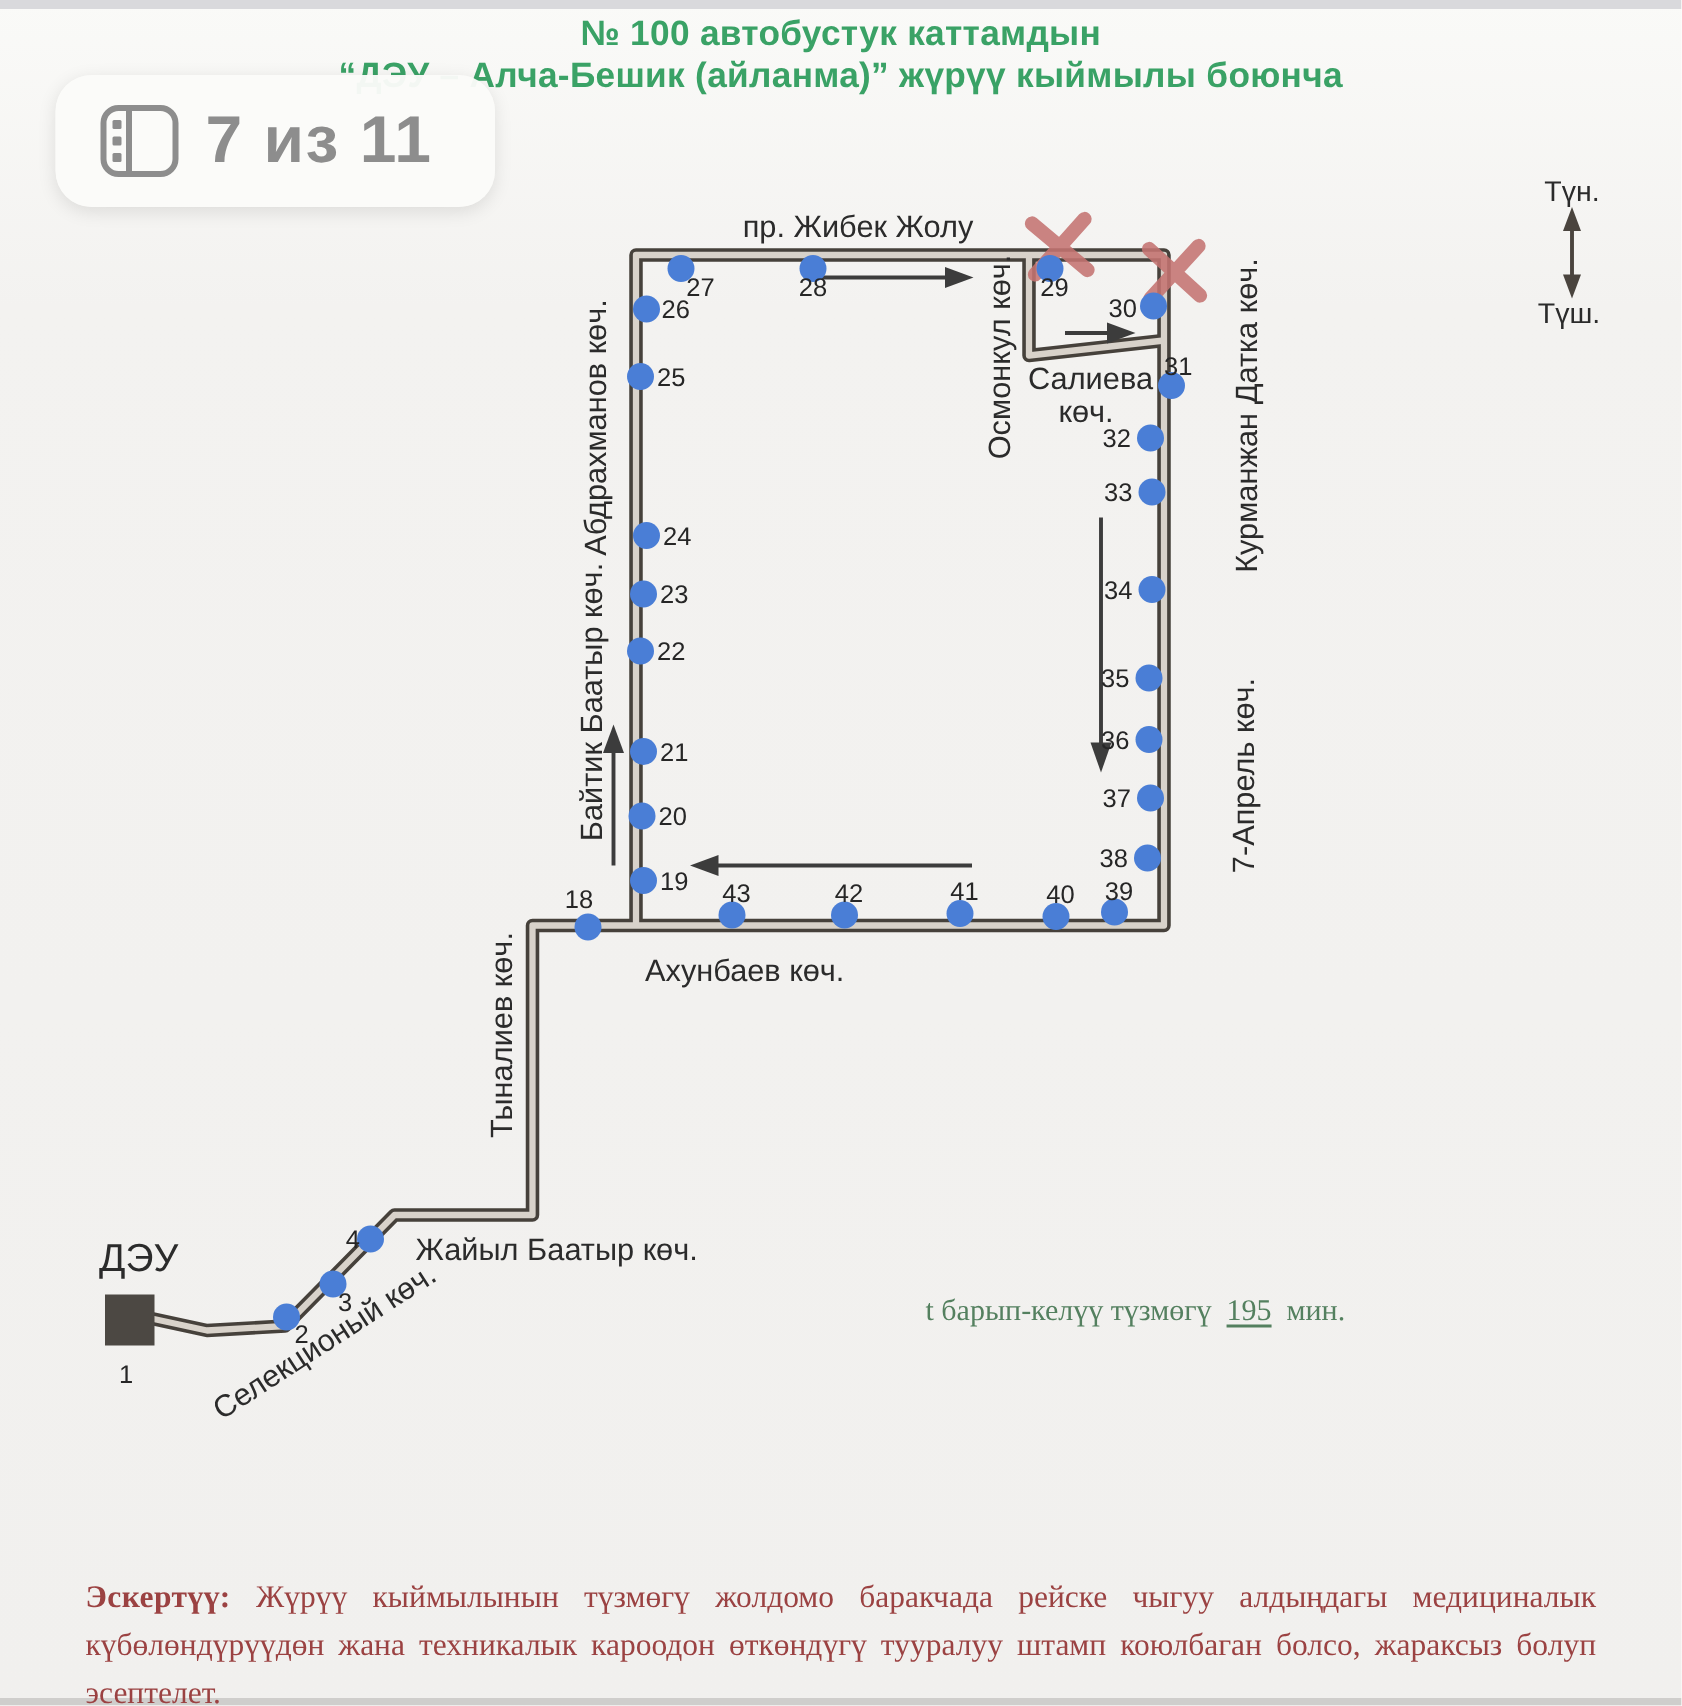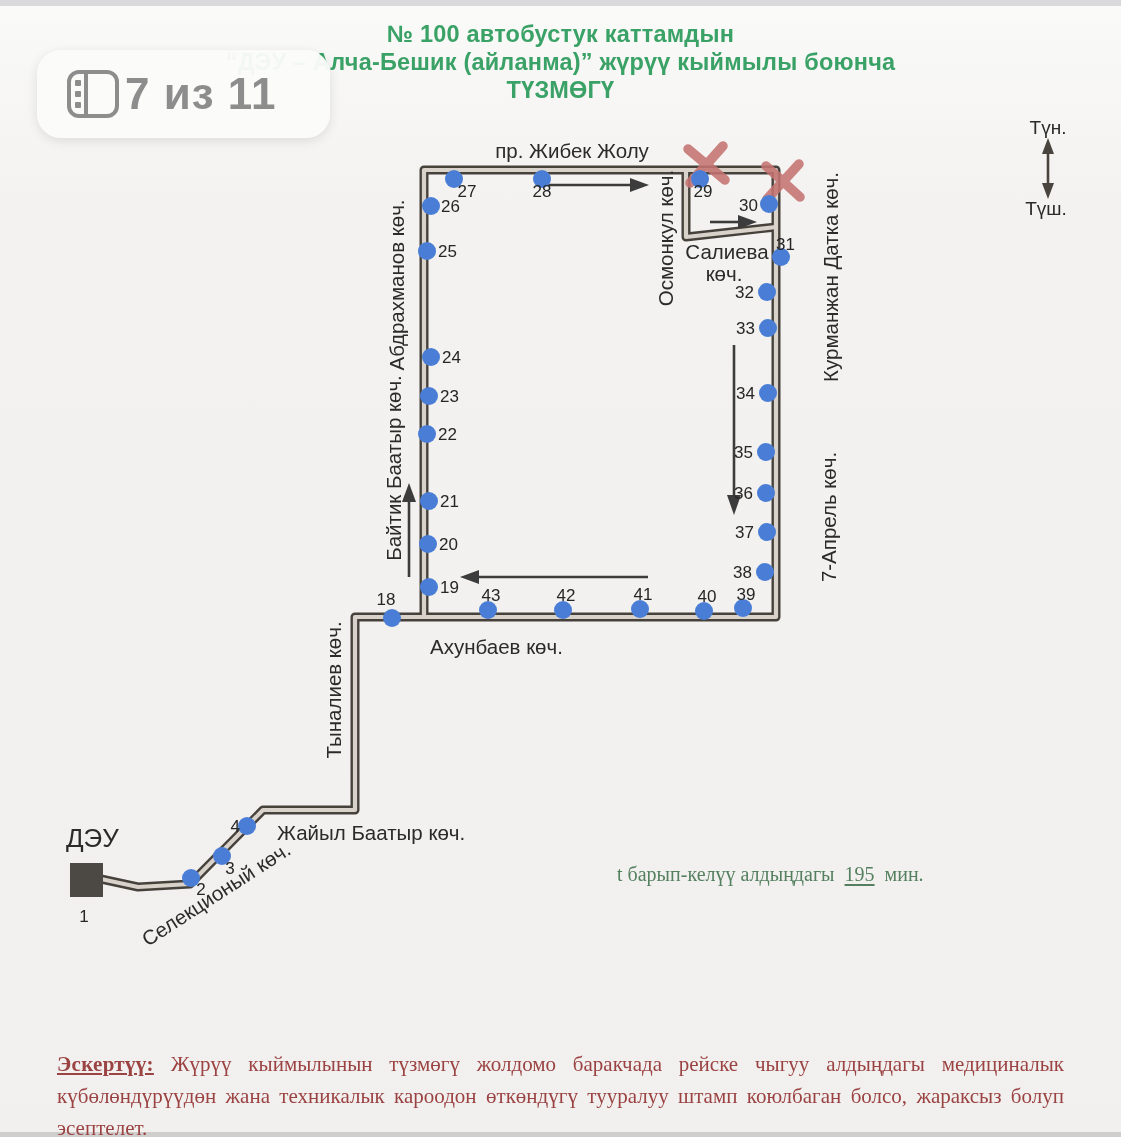--- a/index.html
+++ b/index.html
@@ -6,32 +6,32 @@
   body{
     width:1121px;height:1137px;position:relative;overflow:hidden;
     background:linear-gradient(180deg,#fafaf8 0%,#f3f2f0 18%,#f1f0ee 100%);
     font-family:"Liberation Sans",sans-serif;
   }
   .top-strip{position:absolute;left:0;top:0;width:100%;height:6px;background:#d9d9dc;}
   .bottom-strip{position:absolute;left:0;bottom:0;width:100%;height:5px;background:#cfcecc;}
 
   
   .title{
-    position:absolute;left:0;top:20px;width:100%;text-align:center;
+    position:absolute;left:0;top:8px;width:100%;text-align:center;
     color:var(--title_green);font-weight:bold;font-size:23.5px;line-height:28px;
     letter-spacing:.2px;
   }
 
   
   .pill{
     position:absolute;left:37px;top:50px;width:293px;height:88px;border-radius:24px;
     background:rgba(251,251,249,.96);box-shadow:0 3px 12px rgba(0,0,0,.10);
     display:flex;align-items:center;justify-content:flex-start;z-index:30;
   }
-  .pill .txt{color:var(--pill_text);font-size:44px;font-weight:600;margin-left:2px;letter-spacing:1px;}
+  .pill .txt{color:var(--pill_text);font-size:44px;font-weight:600;margin-left:14px;letter-spacing:1px;}
   .pill svg{margin-left:28px;}
 
   
   svg.map{position:absolute;left:0;top:0;z-index:5;}
   .road-o{fill:none;stroke:var(--road_dark);stroke-width:9;stroke-linejoin:round;}
   .road-i{fill:none;stroke:var(--road_fill);stroke-width:4.2;stroke-linejoin:round;}
   .depot{fill:#4c4843;}
   .xmark{fill:none;stroke:var(--cross_red);stroke-width:9.5;stroke-linecap:round;opacity:.88;}
   .arrow line{stroke:#3c3c3c;stroke-width:2.6;}
   .arrow polygon{fill:#3c3c3c;}
@@ -50,31 +50,30 @@
     color:var(--stats_green);white-space:pre-wrap;
   }
   .stats .val{text-decoration:underline;text-underline-offset:3px;}
 
   
   .note{
     position:absolute;left:57px;top:1048px;width:1007px;z-index:10;
     font-family:"Liberation Serif",serif;font-size:21px;line-height:32px;
     color:var(--note_red);text-align:justify;
   }
-  .note b{letter-spacing:.3px;text-decoration:underline;}
+  .note b{letter-spacing:.3px;}
 </style>
 </head>
 <body>
 
 <div class="top-strip"></div>
 
 <div class="title">
   <div>№ 100 автобустук каттамдын</div>
   <div>“ДЭУ – Алча-Бешик (айланма)” жүрүү кыймылы боюнча</div>
-  <div>ТҮЗМӨГҮ</div>
 </div>
 
 <svg class="map" width="1121" height="1137" viewBox="0 0 1121 1137">
   <g>
     <path class="road-o" d="M424,617 L424,170 L776,170 L776,617 L355,617 L355,810 L263,810 L190,884 L138,887 L101,879"></path>
     <path class="road-o" d="M686,170 L686,237 L776,227"></path>
     <path class="road-i" d="M424,617 L424,170 L776,170 L776,617 L355,617 L355,810 L263,810 L190,884 L138,887 L101,879"></path>
     <path class="road-i" d="M686,170 L686,237 L776,227"></path>
   </g>
 
@@ -179,21 +178,21 @@
   <g class="compass">
     <text x="1048" y="134" text-anchor="middle">Түн.</text>
     <line x1="1048" y1="145" x2="1048" y2="192"></line>
     <polygon points="1048,138 1042,154 1054,154"></polygon>
     <polygon points="1048,199 1042,183 1054,183"></polygon>
     <text x="1046" y="215" text-anchor="middle">Түш.</text>
   </g>
 </svg>
 
 <div class="stats">
-  <div><span>t барып-келүү алдыңдагы  </span><span class="val">195</span><span>  мин.</span></div>
+  <div><span>t барып-келүү түзмөгү  </span><span class="val">195</span><span>  мин.</span></div>
   
   
 </div>
 
 <div class="note">
   <b>Эскертүү:</b><span> Жүрүү кыймылынын түзмөгү жолдомо баракчада рейске чыгуу алдыңдагы медициналык күбөлөндүрүүдөн жана техникалык кароодон өткөндүгү тууралуу штамп коюлбаган болсо, жараксыз болуп эсептелет.</span>
 </div>
 
 <div class="pill">
   <svg width="58" height="50" viewBox="0 0 58 50">

